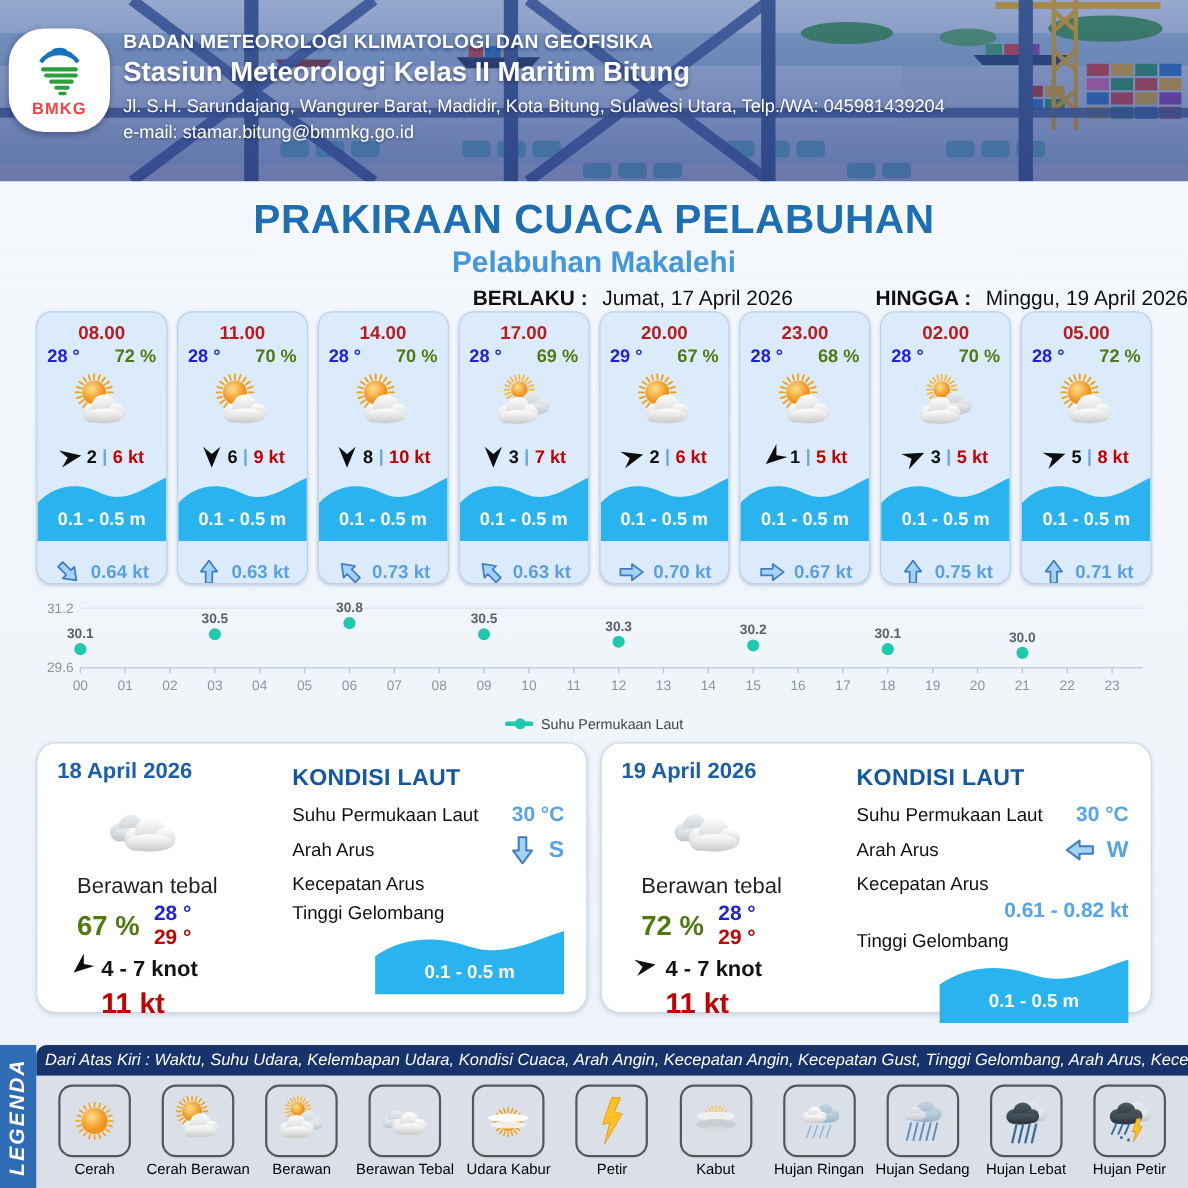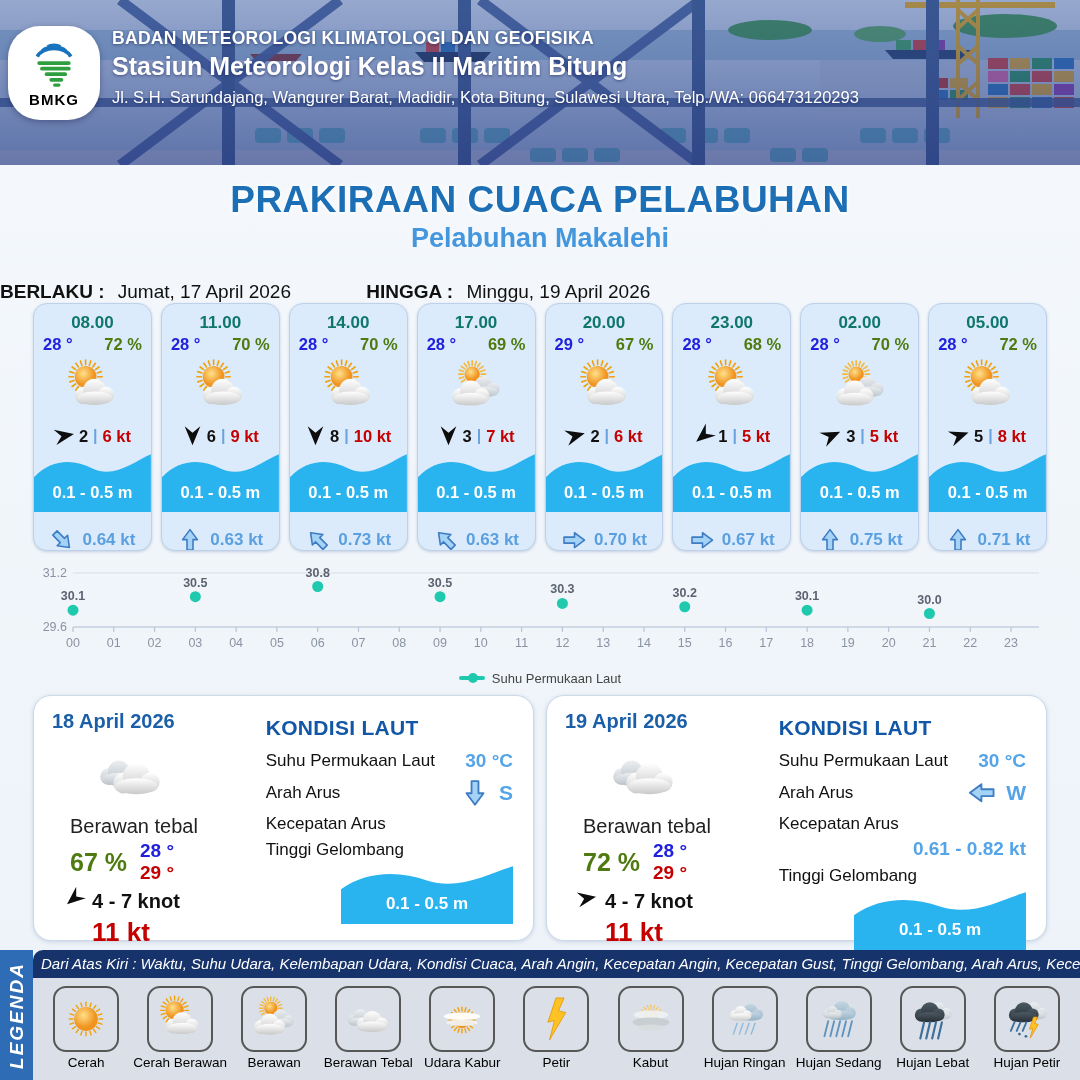--- a/index.html
+++ b/index.html
@@ -9,38 +9,38 @@
   
   .hdr{position:relative;width:1080px;height:165px;overflow:hidden;background:#9fc0d8;}
   .hdr-bg{position:absolute;inset:0;width:100%;height:100%;}
   .hdr-text{position:absolute;left:112px;top:28px;color:#fff;text-shadow:0 1px 3px rgba(20,30,80,.55);}
   .agency{font-size:17.5px;font-weight:700;letter-spacing:.3px;}
   .station{font-size:25px;font-weight:700;margin-top:3px;}
   .addr{font-size:16.5px;margin-top:7px;}
   .mail{font-size:16.5px;margin-top:4px;}
   .logo-badge{position:absolute;left:8px;top:26px;width:92px;height:94px;background:#fff;border-radius:32px;
     display:flex;flex-direction:column;align-items:center;justify-content:center;box-shadow:0 2px 6px rgba(0,0,40,.3);}
-  .logo-badge .bmkg-txt{font-size:15px;font-weight:700;color:#000000;letter-spacing:1px;margin-top:1px;}
+  .logo-badge .bmkg-txt{font-size:15px;font-weight:700;color:#ef4444;letter-spacing:1px;margin-top:1px;}
 
   
   .content{position:relative;width:1080px;height:785px;background:linear-gradient(#f4f8fc,#eef3f9);padding-top:14px;box-sizing:border-box;overflow:hidden;}
   .title{margin:0;text-align:center;font-size:37px;font-weight:700;letter-spacing:.5px;color:#1d6fb5;
     text-shadow:0 0 2px #fff,0 0 6px #fff,0 2px 2px rgba(255,255,255,.9);}
   .subtitle{margin:2px 0 0;text-align:center;font-size:27px;font-weight:700;color:#4597dd;}
-  .validity{margin-top:27px;text-align:left;font-size:19px;color:#111;}
+  .validity{margin-top:7px;text-align:right;font-size:19px;color:#111;}
   .vlabel{font-weight:700;margin-right:8px;}
   .vvalue{margin-right:70px;}
   .vvalue:last-child{margin-right:0;}
   .fdate{margin:8px 0 5px 36px;font-size:19px;font-weight:700;color:#1b5fa8;}
 
   
   .cards{display:flex;gap:9px;margin:0 33px;height:248px;}
   .card{flex:1;background:#dcebfb;border:1px solid #bdd2ea;border-radius:14px;box-shadow:0 1px 3px rgba(60,90,140,.25);
     overflow:hidden;display:flex;flex-direction:column;}
-  .c-time{text-align:center;font-size:17px;font-weight:700;color:#0f766e;margin-top:9px;}
+  .c-time{text-align:center;font-size:17px;font-weight:700;color:#b91c1c;margin-top:9px;}
   .c-th{display:flex;justify-content:space-between;padding:2px 9px 0;}
   .c-temp{font-size:16.5px;font-weight:700;color:#2121dd;}
   .c-hum{font-size:16.5px;font-weight:700;color:#4e7a10;}
   .c-icon{display:flex;justify-content:center;margin-top:1px;height:66px;}
   .c-wind{display:flex;align-items:center;justify-content:center;gap:4px;margin-top:3px;height:24px;}
   .c-ws{font-size:16.5px;font-weight:700;color:#111;}
   .c-sep{font-size:16px;font-weight:700;color:#6aa4e0;margin:0 1px;}
   .c-gust{font-size:16.5px;font-weight:700;color:#c40000;}
   .c-wave{position:relative;height:62px;margin-top:2px;}
   .c-wave svg{position:absolute;inset:0;width:100%;height:100%;}
@@ -200,21 +200,22 @@
           <rect x="20" y="37" width="24" height="4" rx="2"></rect>
           <rect x="25" y="43" width="15" height="4" rx="2"></rect>
           <rect x="29" y="49" width="8" height="3.4" rx="1.7"></rect>
         </g>
       </svg>
       <span class="bmkg-txt">BMKG</span>
     </div>
     <div class="hdr-text">
       <div class="agency">BADAN METEOROLOGI KLIMATOLOGI DAN GEOFISIKA</div>
       <div class="station">Stasiun Meteorologi Kelas II Maritim Bitung</div>
-      <div class="addr">Jl. S.H. Sarundajang, Wangurer Barat, Madidir, Kota Bitung, Sulawesi Utara, Telp./WA: 066473120293</div>
+      <div class="addr">Jl. S.H. Sarundajang, Wangurer Barat, Madidir, Kota Bitung, Sulawesi Utara, Telp./WA: 045981439204</div>
+      <div class="mail">e-mail: stamar.bitung@bmmkg.go.id</div>
     </div>
   </header>
 
   <main class="content">
     <h1 class="title">PRAKIRAAN CUACA PELABUHAN</h1>
     <h2 class="subtitle">Pelabuhan Makalehi</h2>
     <div class="validity">
       <span class="vlabel">BERLAKU :</span>
       <span class="vvalue">Jumat, 17 April 2026</span>
       <span class="vlabel">HINGGA :</span>

